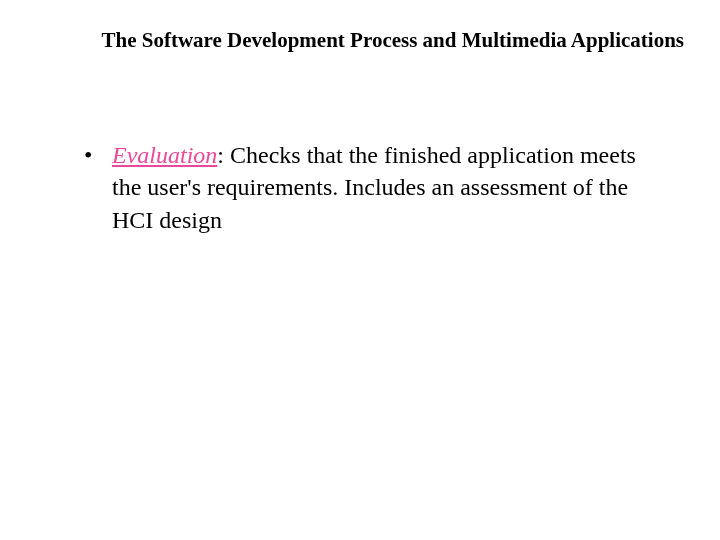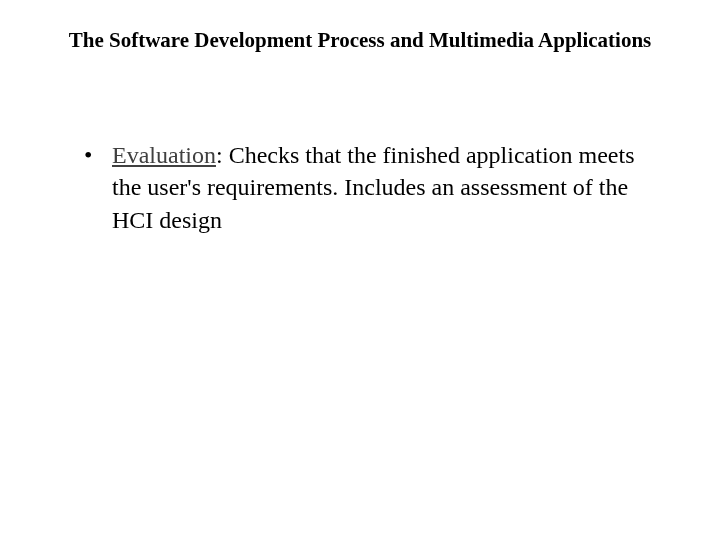--- a/index.html
+++ b/index.html
@@ -11,21 +11,21 @@
       width: 720px;
       height: 540px;
       background: #ffffff;
       font-family: "Times New Roman", Times, serif;
       color: #000000;
       padding: 28px 36px;
     }
     .slide-title {
       font-size: 21px;
       font-weight: bold;
-      text-align: center;
+      text-align: right;
       margin-bottom: 86px;
     }
     .bullet-list {
       list-style: none;
       padding-left: 48px;
     }
     .bullet-item {
       position: relative;
       font-size: 24px;
       line-height: 1.35;
@@ -36,21 +36,22 @@
     .bullet-item::before {
       content: "•";
       position: absolute;
       left: 0;
       top: 0;
       font-size: 24px;
       color: #000000;
     }
     .term {
       text-decoration: underline;
-      color: #404040;
+      color: #ec4899;
+      font-style: italic;
     }
     .term-after {
       color: #000000;
     }
   </style>
 </head>
 <body>
 
 <h1 class="slide-title">The Software Development Process and Multimedia Applications</h1>
 

